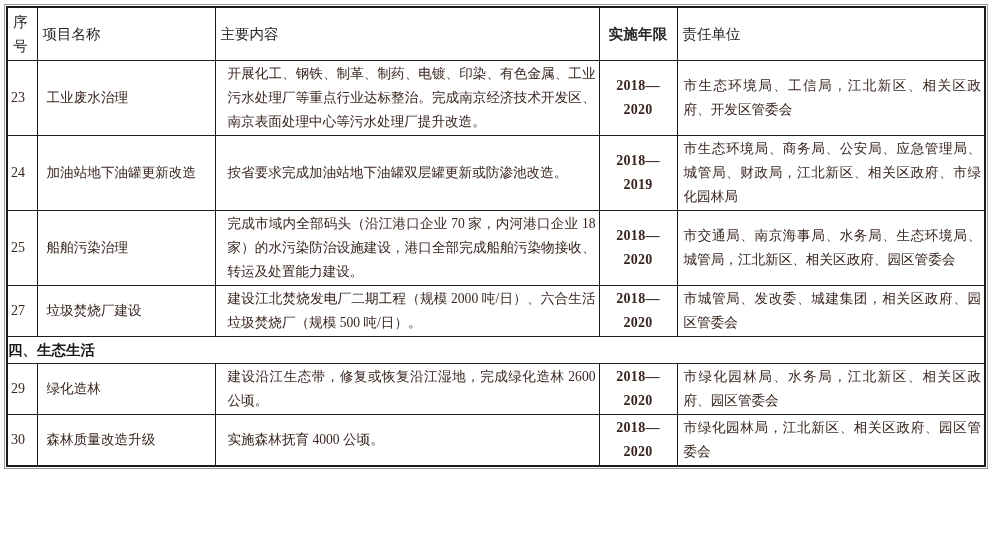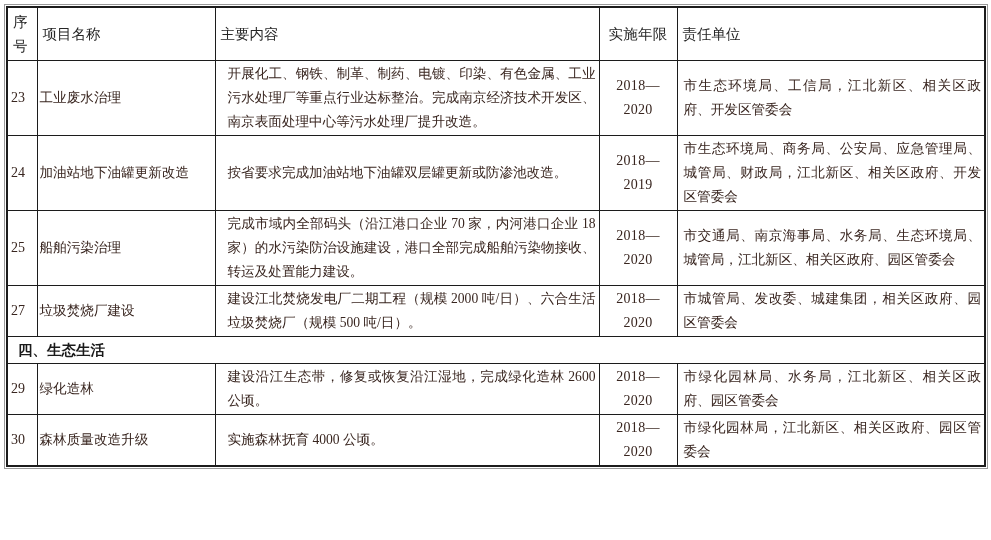--- a/index.html
+++ b/index.html
@@ -26,27 +26,27 @@
     font-size:13.6px;
     line-height:24px;
     overflow:hidden;
   }
   .hdr td{
     font-size:14.5px;
     color:#262626;
     padding:2px 5px;
   }
   .c-no{text-align:left;font-size:14px;}
-  .c-name{text-align:left;padding-left:2px;}
+  .c-name{text-align:left;padding-left:9px;}
   .c-content{text-align:justify;text-justify:inter-ideograph;padding-left:12px;}
-  .c-years{text-align:center;font-size:14px;letter-spacing:0.3px;}
+  .c-years{text-align:center;font-size:14px;letter-spacing:0.3px;font-weight:bold;}
   .c-unit{text-align:justify;text-justify:inter-ideograph;padding-left:6px;}
   .sec td{
     font-weight:bold;color:#1a1a1a;font-size:14.5px;
-    text-align:left;padding-left:10px;margin-left:39px;
+    text-align:left;padding-left:0;margin-left:39px;
   }
   .rh-h{height:26px}
   .rh0{height:75px}.rh1{height:48px}.rh2{height:70px}.rh3{height:47px}
   .rh4{height:48px}.rh5{height:48px}.rh-s{height:24px}
   .rh7{height:46px}.rh8{height:24px}
 </style>
 </head>
 <body>
 
 <div class="table-wrap">
@@ -73,21 +73,21 @@
         <td class="c-content">开展化工、钢铁、制革、制药、电镀、印染、有色金属、工业污水处理厂等重点行业达标整治。完成南京经济技术开发区、南京表面处理中心等污水处理厂提升改造。</td>
         <td class="c-years">2018—2020</td>
         <td class="c-unit">市生态环境局、工信局，江北新区、相关区政府、开发区管委会</td>
       </tr>
 
       <tr class="rh1">
         <td class="c-no">24</td>
         <td class="c-name">加油站地下油罐更新改造</td>
         <td class="c-content">按省要求完成加油站地下油罐双层罐更新或防渗池改造。</td>
         <td class="c-years">2018—2019</td>
-        <td class="c-unit">市生态环境局、商务局、公安局、应急管理局、城管局、财政局，江北新区、相关区政府、开发区管委会</td>
+        <td class="c-unit">市生态环境局、商务局、公安局、应急管理局、城管局、财政局，江北新区、相关区政府、市绿化园林局</td>
       </tr>
 
       <tr class="rh2">
         <td class="c-no">25</td>
         <td class="c-name">船舶污染治理</td>
         <td class="c-content">完成市域内全部码头（沿江港口企业 70 家，内河港口企业 18 家）的水污染防治设施建设，港口全部完成船舶污染物接收、转运及处置能力建设。</td>
         <td class="c-years">2018—2020</td>
         <td class="c-unit">市交通局、南京海事局、水务局、生态环境局、城管局，江北新区、相关区政府、园区管委会</td>
       </tr>
 

